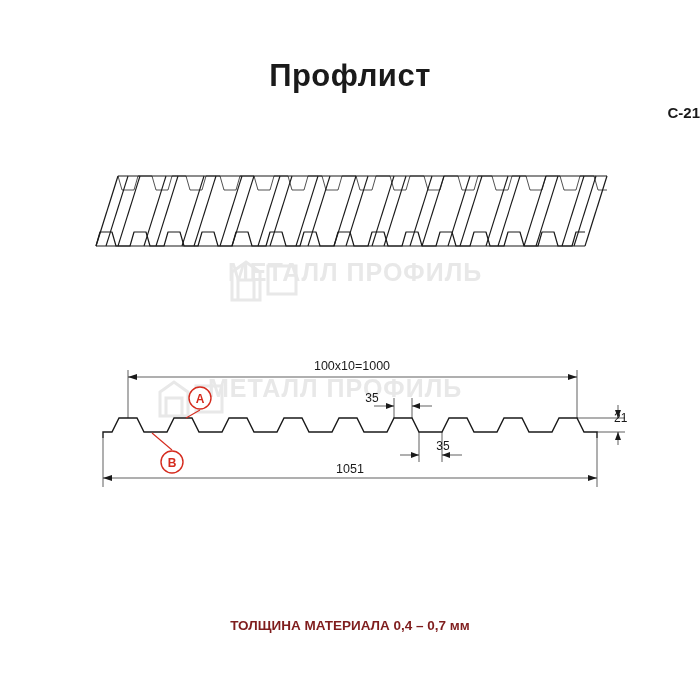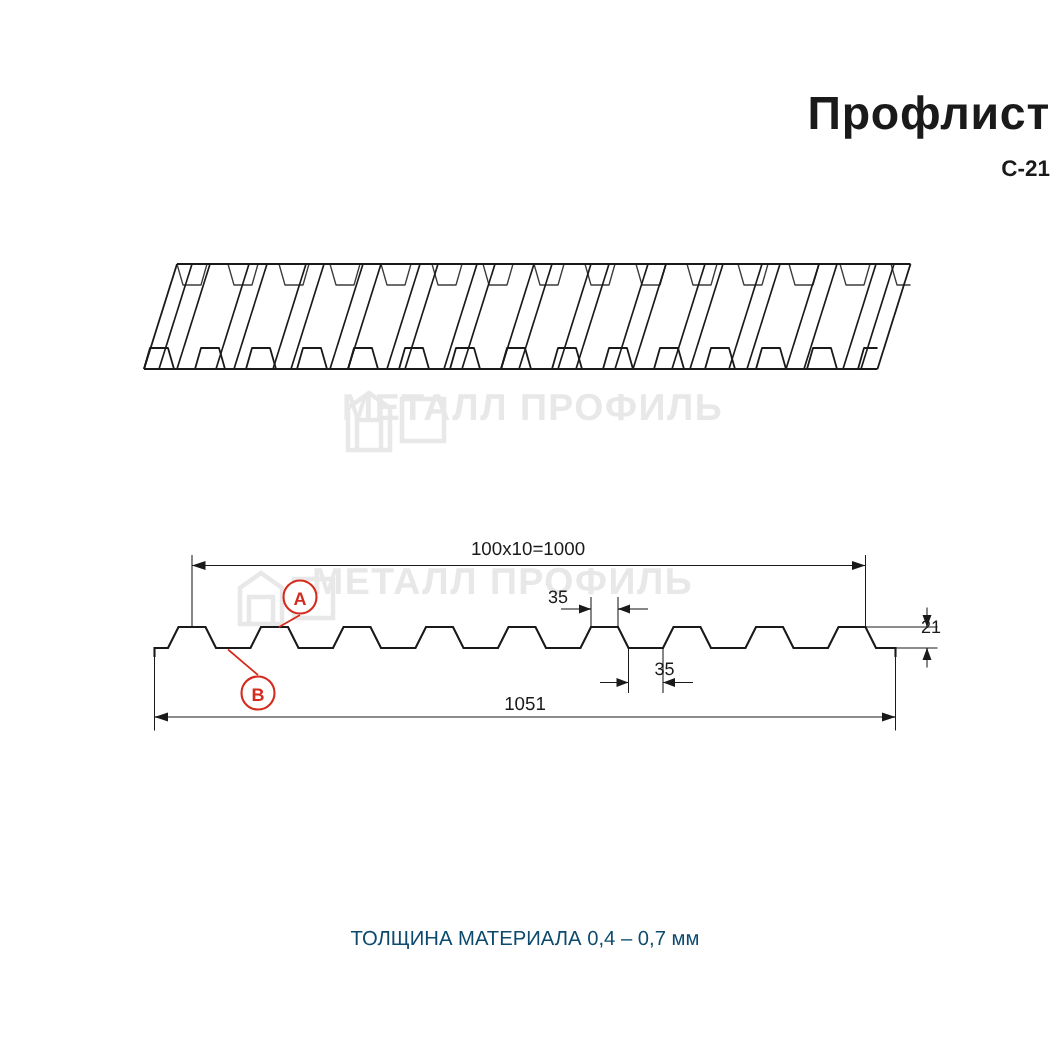--- a/index.html
+++ b/index.html
@@ -19,21 +19,21 @@
     position: absolute;
     inset: 0;
     width: 700px;
     height: 700px;
   }
   .title {
     position: absolute;
     top: 58px;
     left: 0;
     width: 700px;
-    text-align: right;
+    text-align: center;
     font-size: 31px;
     font-weight: bold;
     letter-spacing: 0.5px;
     color: #1a1a1a;
   }
   .subtitle {
     position: absolute;
     top: 104px;
     left: 0;
     width: 700px;
@@ -42,22 +42,22 @@
     font-weight: bold;
     color: #1a1a1a;
   }
   .footer-note {
     position: absolute;
     top: 618px;
     left: 0;
     width: 700px;
     text-align: center;
     font-size: 13.5px;
-    font-weight: normal;
-    color: #0c4a6e;
+    font-weight: bold;
+    color: #7f1d1d;
   }
   .svg-layer {
     position: absolute;
     top: 0;
     left: 0;
   }
   .wm {
     position: absolute;
     font-family: "Liberation Sans", sans-serif;
     font-weight: bold;

